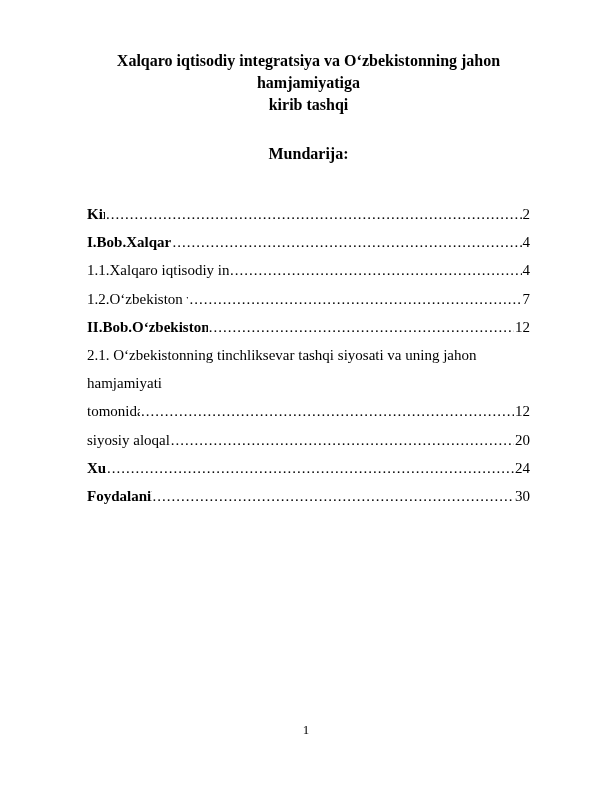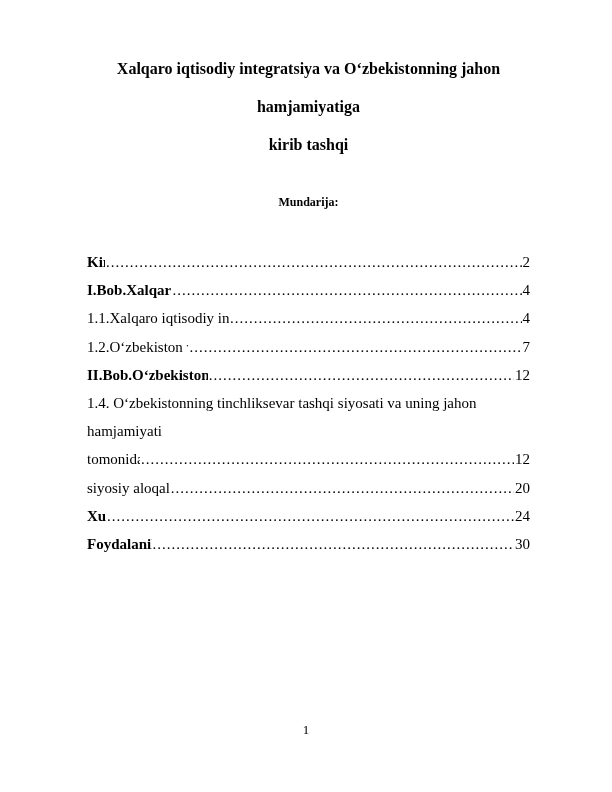--- a/index.html
+++ b/index.html
@@ -17,26 +17,26 @@
     box-sizing: border-box;
     padding: 50px 82px 0 87px;
     overflow: hidden;
   }
   .title-block {
     text-align: center;
   }
   .title-line {
     font-size: 16px;
     font-weight: bold;
-    line-height: 38px;
+    line-height: 22px;
   }
   .contents-heading {
     margin-top: 24px;
     text-align: center;
-    font-size: 12px;
+    font-size: 16px;
     font-weight: bold;
     line-height: 28px;
   }
   .toc {
     margin-top: 32px;
     font-size: 15px;
   }
   .toc-row {
     display: flex;
     align-items: baseline;
@@ -116,21 +116,21 @@
       <span class="toc-page">7</span>
     </div>
 
     <div class="toc-row bold">
       <span class="toc-label">II.Bob.Oʻzbekistonning jahon hamjamiyatiga kirib borishi</span>
       <span class="dots"></span>
       <span class="toc-page">12</span>
     </div>
 
     <div class="toc-row wrap-line">
-      <span class="toc-label">1.4. Oʻzbekistonning tinchliksevar tashqi siyosati va uning jahon hamjamiyati</span>
+      <span class="toc-label">2.1. Oʻzbekistonning tinchliksevar tashqi siyosati va uning jahon hamjamiyati</span>
     </div>
     <div class="toc-row">
       <span class="toc-label">tomonidan tan olinishi</span>
       <span class="dots"></span>
       <span class="toc-page">12</span>
     </div>
 
     <div class="toc-row">
       <span class="toc-label">siyosiy aloqalarining yoʻlga qoʻyilishi</span>
       <span class="dots"></span>

